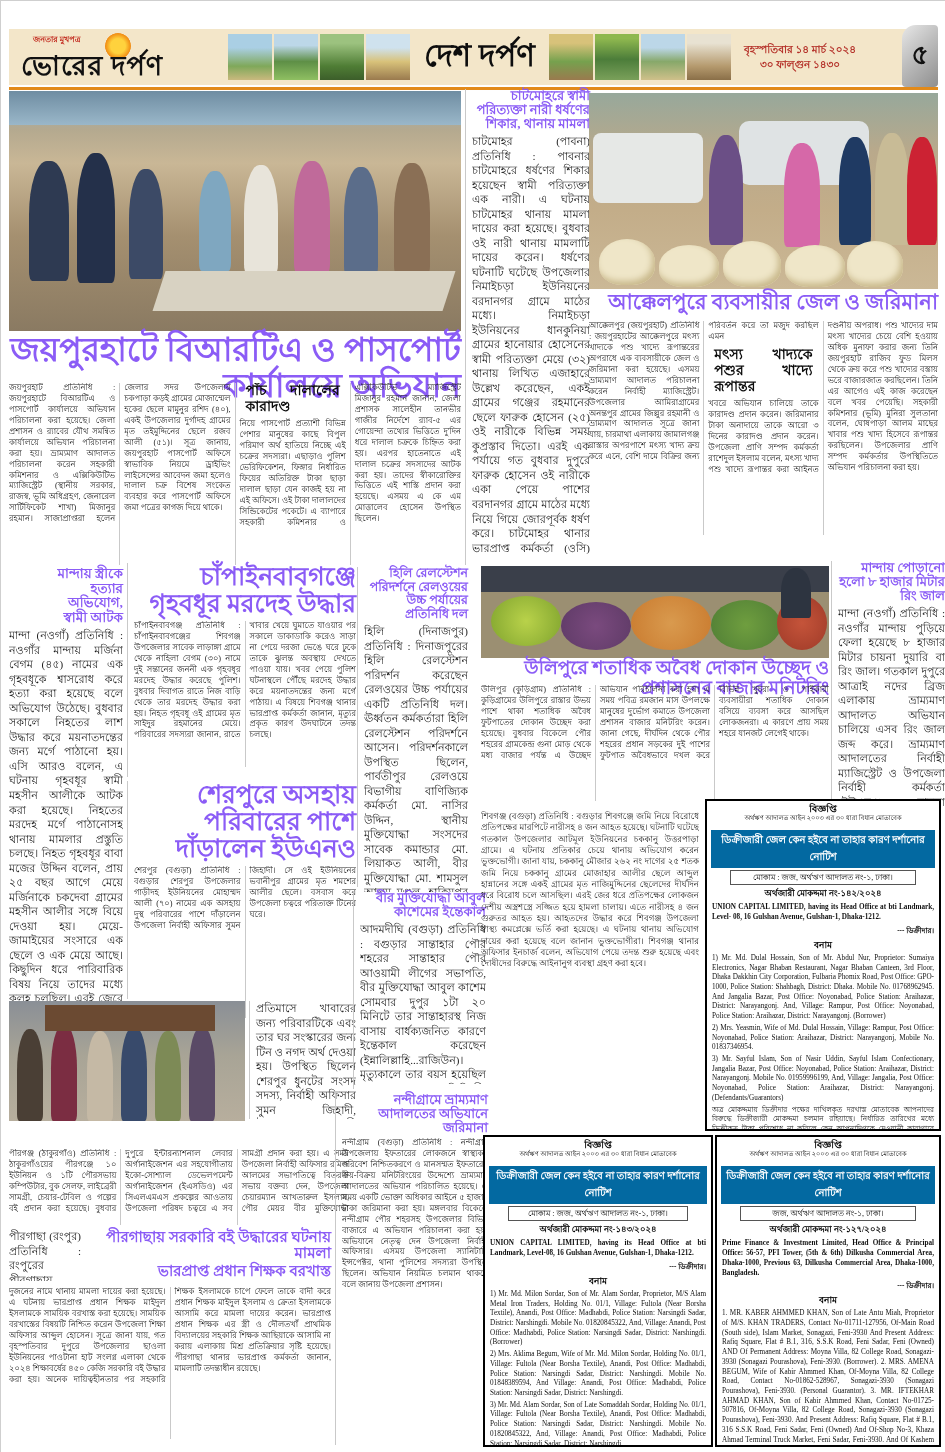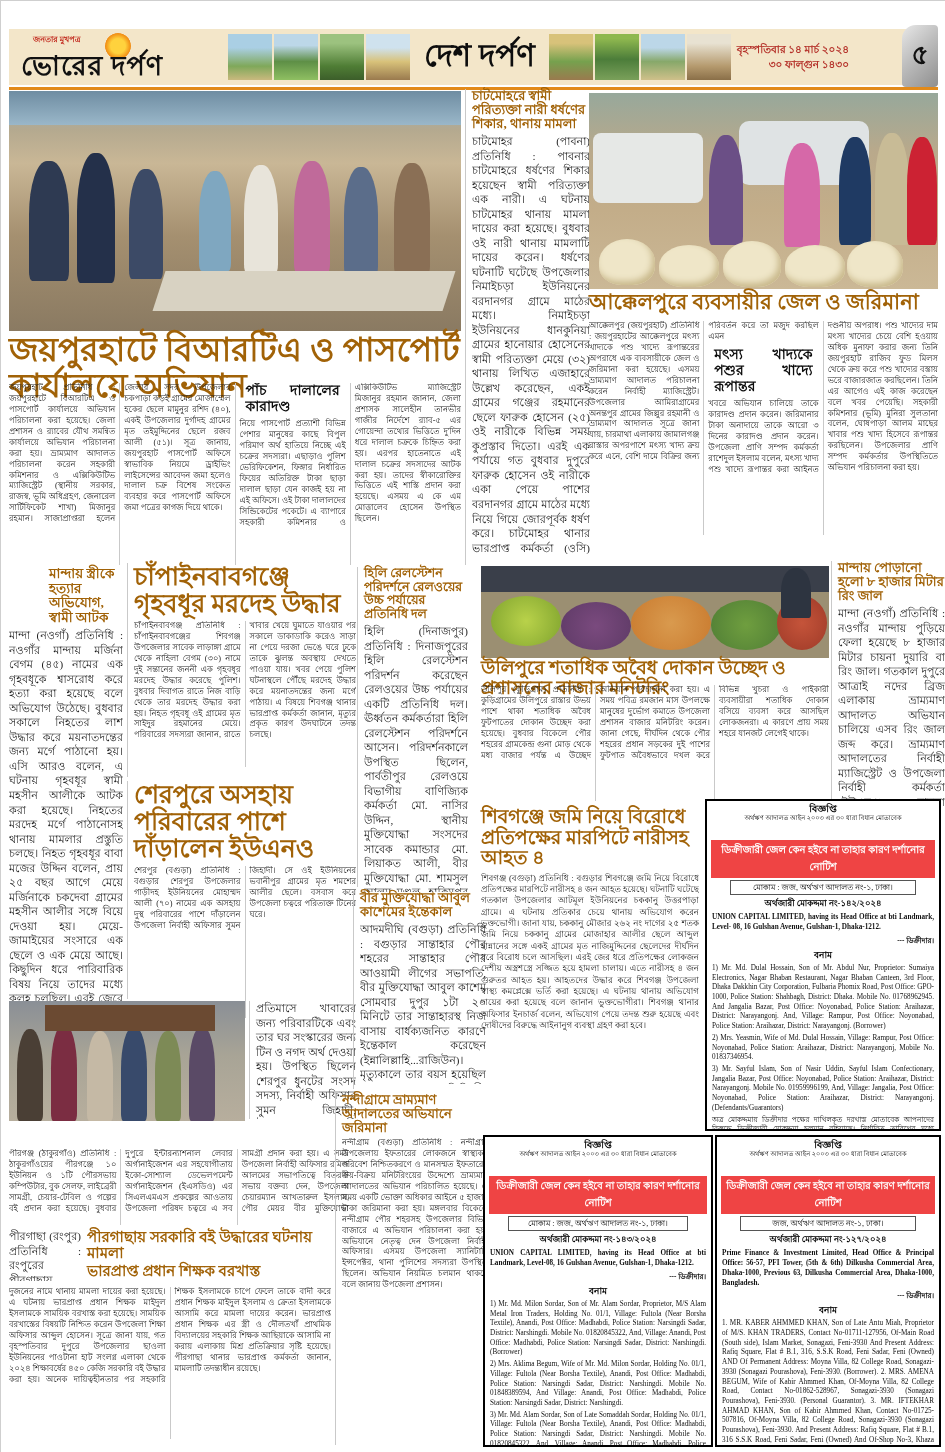--- a/index.html
+++ b/index.html
@@ -17,44 +17,44 @@
   .strip .im{width:44px;height:46px;}
   .im1{background:linear-gradient(180deg,#aacfe4 30%,#7fa85a 70%,#c9b97e);}
   .im2{background:linear-gradient(180deg,#bcd7e8 25%,#5e8f46 60%,#8fbf62);}
   .im3{background:linear-gradient(180deg,#9cc27f 20%,#4f7d35 70%,#3c5e2a);}
   .im4{background:linear-gradient(180deg,#cfe2ee 30%,#d8c27a 60%,#9a7a4e);}
   .im5{background:linear-gradient(180deg,#d8c27a 20%,#76a14e 60%,#9a7a4e);}
   .im6{background:linear-gradient(180deg,#8fb84f 10%,#4c7d3a 55%,#7aa05a);}
   .im7{background:linear-gradient(180deg,#bcd7e8 30%,#87a86a 60%,#cfc08a);}
   .im8{background:linear-gradient(180deg,#e8e2d2 20%,#b59a6e 70%,#8a6f48);}
   .center-title{font-size:31px;font-weight:800;color:#0d0d0d;padding:0 14px;white-space:nowrap;}
-  .datebox{color:#b5322a;font-size:10.5px;font-weight:bold;text-align:right;line-height:1.45;width:118px;}
+  .datebox{color:#b5322a;font-size:10.5px;font-weight:bold;text-align:center;line-height:1.45;width:118px;padding-left:10px;}
   .pagecurl{position:absolute;right:0;top:-4px;width:36px;height:62px;
             background:linear-gradient(135deg,#e8e8e8 0,#bdbdbd 45%,#8f8f8f 100%);
             border-radius:14px 4px 4px 4px;display:flex;align-items:center;justify-content:center;}
   .pagenum{font-size:27px;font-weight:800;color:#111;}
   .rule-orange{left:8px;top:86px;width:929px;height:3px;background:#e28a1a;}
   
-  .hd{font-weight:800;text-align:left;color:#a16207;line-height:1.08;}
+  .hd{font-weight:800;text-align:right;color:#8b5cf6;line-height:1.08;}
   .bd{font-size:8.3px;line-height:1.32;text-align:justify;color:#1d1d1d;overflow:hidden;}
   .bd-sm{font-size:11px;}
   .cols2{column-count:2;column-gap:9px;column-rule:1px solid #c9c9c9;}
   .cols3{column-count:3;column-gap:9px;column-rule:1px solid #c9c9c9;}
   .cols4{column-count:4;column-gap:9px;column-rule:1px solid #c9c9c9;}
   .sub-hd{font-weight:800;font-size:14px;line-height:1.15;margin:4px 6px;color:#0c0c0c;}
   .vl{border-left:1px solid #c9c9c9;padding-left:6px;}
   
   .ph{overflow:hidden;}
   .blob{position:absolute;border-radius:45% 45% 8% 8%;}
   .sack{position:absolute;border-radius:50% 50% 40% 40%;background:#efe6c8;box-shadow:inset -3px -4px 6px #c9b98c;}
   
   .ad{border:2px solid #000;background:#fff;padding:3px 5px;font-family:"Liberation Serif",serif;overflow:hidden;}
   .ad-small{text-align:center;font-weight:bold;font-size:9.5px;line-height:1.1;}
   .ad-law{text-align:center;font-size:6.6px;line-height:1.2;margin-bottom:2px;}
-  .ad-bar{background:#ef4444;color:#fff;text-align:center;font-weight:bold;font-size:10px;padding:2px 0;margin:18px -1px 2px;}
+  .ad-bar{background:#0369a1;color:#fff;text-align:center;font-weight:bold;font-size:10px;padding:2px 0;margin:8px -1px 2px;}
   .ad-court{text-align:center;font-size:8px;border:1px solid #555;margin:1px 18px;padding:0 2px;}
   .ad-case{text-align:center;font-size:8.5px;font-weight:bold;margin:2px 0;}
   .ad-body{font-size:7.2px;line-height:1.35;text-align:justify;color:#111;}
   .ad-vs{text-align:center;font-weight:bold;font-size:9px;margin:1px 0;}
   .ad-right{text-align:right;font-size:7.2px;font-weight:bold;}
   .ad p{margin:0 0 2px;}
 </style>
 </head>
 <body>
 
@@ -204,21 +204,20 @@
     <div style="position:absolute;left:80px;top:36px;width:70px;height:48px;border-radius:50%;background:radial-gradient(circle,#7a4a7e,#5e3a66);"></div>
     <div style="position:absolute;left:150px;top:30px;width:80px;height:54px;border-radius:50%;background:radial-gradient(circle,#d99a4e,#c97a2e);"></div>
     <div style="position:absolute;left:230px;top:34px;width:70px;height:50px;border-radius:50%;background:radial-gradient(circle,#6f9e3f,#4f7d35);"></div>
     <div style="position:absolute;left:296px;top:30px;width:50px;height:54px;border-radius:50%;background:radial-gradient(circle,#c5543a,#9e3a28);"></div>
     <div class="blob" style="left:300px;top:2px;width:30px;height:50px;background:#2d3440;"></div>
   </div>
   <div class="abs hd" style="left:480px;top:658px;width:348px;font-size:18.5px;">উলিপুরে শতাধিক অবৈধ দোকান উচ্ছেদ ও প্রশাসনের বাজার মনিটরিং</div>
   <div class="abs bd cols3" style="left:480px;top:684px;width:348px;height:116px;">উলিপুর (কুড়িগ্রাম) প্রতিনিধি : কুড়িগ্রামের উলিপুরে রাস্তার উভয় পাশে থাকা শতাধিক অবৈধ ফুটপাতের দোকান উচ্ছেদ করা হয়েছে। বুধবার বিকেলে পৌর শহরের গ্রামকেন্দ্র গুনা মোড় থেকে মধ্য বাজার পর্যন্ত এ উচ্ছেদ অভিযান পরিচালনা করা হয়। এ সময় পবিত্র রমজান মাস উপলক্ষে মানুষের দুর্ভোগ কমাতে উপজেলা প্রশাসন বাজার মনিটরিং করেন। জানা গেছে, দীর্ঘদিন থেকে পৌর শহরের প্রধান সড়কের দুই পাশের ফুটপাত অবৈধভাবে দখল করে বিভিন্ন খুচরা ও পাইকারী ব্যবসায়ীরা শতাধিক দোকান বসিয়ে ব্যবসা করে আসছিল লোকজনরা। এ কারণে প্রায় সময় শহরে যানজট লেগেই থাকে।</div>
 
   <div class="abs" style="left:480px;top:806px;width:218px;height:326px;">
-    <div class="hd" style="font-size:19px;">শিবগঞ্জে জমি নিয়ে বিরোধে প্রতিপক্ষের মারপিটে নারীসহ আহত ৪</div>
     <div class="bd" style="height:272px;margin-top:4px;font-size:8.6px;">শিবগঞ্জ (বগুড়া) প্রতিনিধি : বগুড়ার শিবগঞ্জে জমি নিয়ে বিরোধে প্রতিপক্ষের মারপিটে নারীসহ ৪ জন আহত হয়েছে। ঘটনাটি ঘটেছে গতকাল উপজেলার আটমূল ইউনিয়নের চককানু উত্তরপাড়া গ্রামে। এ ঘটনায় প্রতিকার চেয়ে থানায় অভিযোগ করেন ভুক্তভোগী। জানা যায়, চককানু মৌজার ২৬২ নং দাগের ২৫ শতক জমি নিয়ে চককানু গ্রামের মোজাহার আলীর ছেলে আব্দুল হান্নানের সঙ্গে একই গ্রামের মৃত নাজিমুদ্দিনের ছেলেদের দীর্ঘদিন ধরে বিরোধ চলে আসছিল। এরই জের ধরে প্রতিপক্ষের লোকজন দেশীয় অস্ত্রশস্ত্রে সজ্জিত হয়ে হামলা চালায়। এতে নারীসহ ৪ জন গুরুতর আহত হয়। আহতদের উদ্ধার করে শিবগঞ্জ উপজেলা স্বাস্থ্য কমপ্লেক্সে ভর্তি করা হয়েছে। এ ঘটনায় থানায় অভিযোগ দায়ের করা হয়েছে বলে জানান ভুক্তভোগীরা। শিবগঞ্জ থানার অফিসার ইনচার্জ বলেন, অভিযোগ পেয়ে তদন্ত শুরু হয়েছে এবং দোষীদের বিরুদ্ধে আইনানুগ ব্যবস্থা গ্রহণ করা হবে।</div>
   </div>
 
   <div class="abs ad" style="left:704px;top:798px;width:222px;height:322px;">
     <div class="ad-small">বিজ্ঞপ্তি</div>
     <div class="ad-law">অর্থঋণ আদালত আইন ২০০৩ এর ৩০ ধারা বিধান মোতাবেক</div>
     <div class="ad-bar">ডিক্রীজারী জেল কেন হইবে না তাহার কারণ দর্শানোর নোটিশ</div>
     <div class="ad-court">মোকাম : জজ, অর্থঋণ আদালত নং-১, ঢাকা।</div>
     <div class="ad-case">অর্থজারী মোকদ্দমা নং-১৪২/২০২৪</div>
     <p class="ad-body" style="font-weight:bold;">UNION CAPITAL LIMITED, having its Head Office at bti Landmark, Level- 08, 16 Gulshan Avenue, Gulshan-1, Dhaka-1212.</p>

